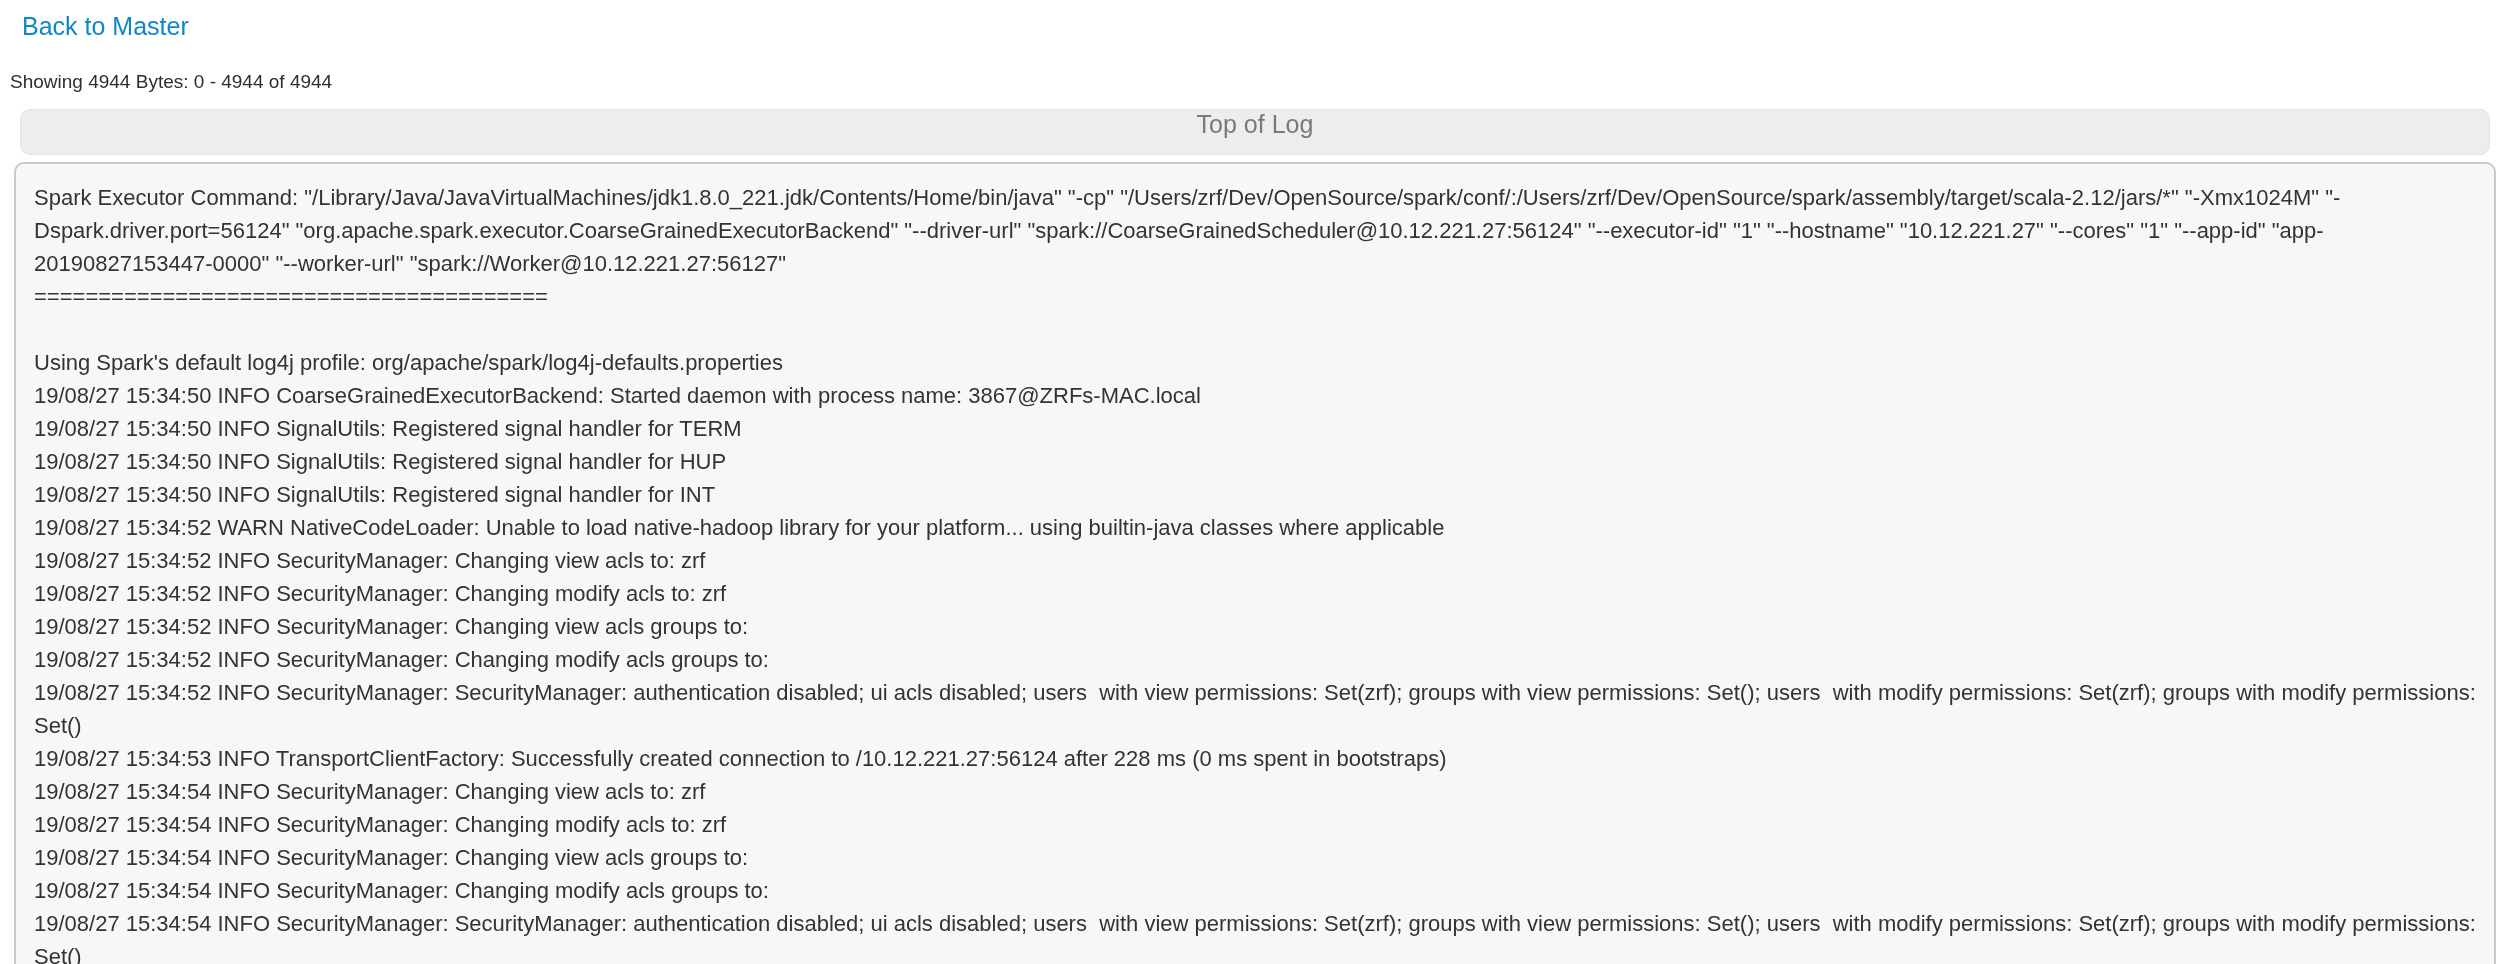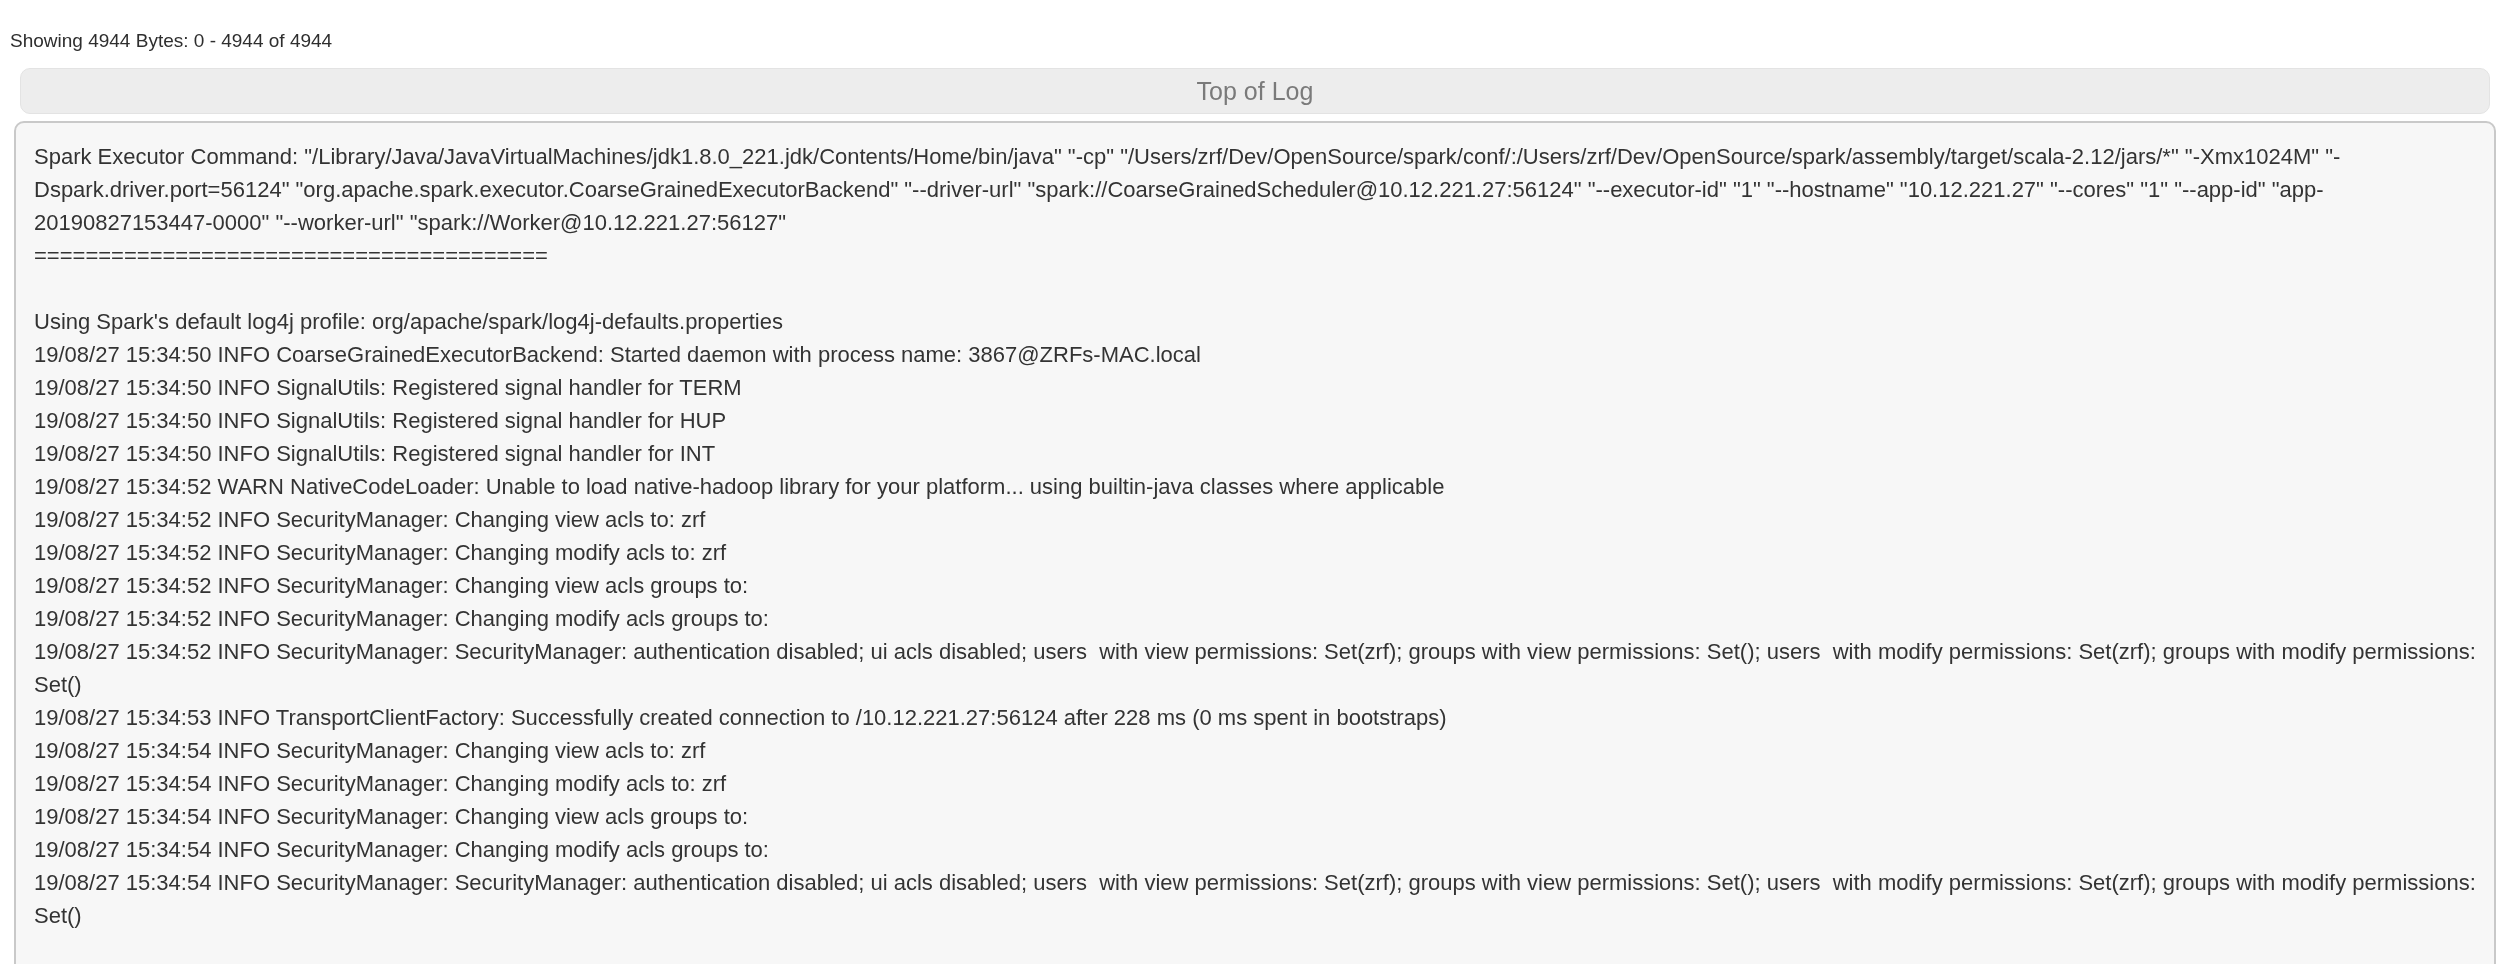--- a/index.html
+++ b/index.html
@@ -27,21 +27,20 @@
     color: #2e2e2e;
   }
 
   .log-header-bar {
     margin: 16px 20px 0 20px;
     height: 46px;
     background: #ededed;
     border: 1px solid #e3e3e3;
     border-radius: 10px;
     display: flex;
-    align-items: center;
     justify-content: center;
   }
   .log-header-label {
     color: #7a7a7a;
     font-size: 25px;
   }
 
   .log-box {
     margin: 7px 14px 0 14px;
     background: #f7f7f7;
@@ -58,20 +57,23 @@
     color: #333333;
     white-space: pre-wrap;
     word-break: break-word;
   }
 </style>
 </head>
 <body>
 
 <div class="page">
 
+  <div class="back-link-row">
+    <a class="back-link" href="#">Back to Master</a>
+  </div>
 
   <h4 class="byte-range">Showing 4944 Bytes: 0 - 4944 of 4944</h4>
 
   <div class="log-header-bar">
     <span class="log-header-label">Top of Log</span>
   </div>
 
   <div class="log-box">
     <pre class="log-text">Spark Executor Command: "/Library/Java/JavaVirtualMachines/jdk1.8.0_221.jdk/Contents/Home/bin/java" "-cp" "/Users/zrf/Dev/OpenSource/spark/conf/:/Users/zrf/Dev/OpenSource/spark/assembly/target/scala-2.12/jars/*" "-Xmx1024M" "-Dspark.driver.port=56124" "org.apache.spark.executor.CoarseGrainedExecutorBackend" "--driver-url" "spark://CoarseGrainedScheduler@10.12.221.27:56124" "--executor-id" "1" "--hostname" "10.12.221.27" "--cores" "1" "--app-id" "app-20190827153447-0000" "--worker-url" "spark://Worker@10.12.221.27:56127"
 ========================================

